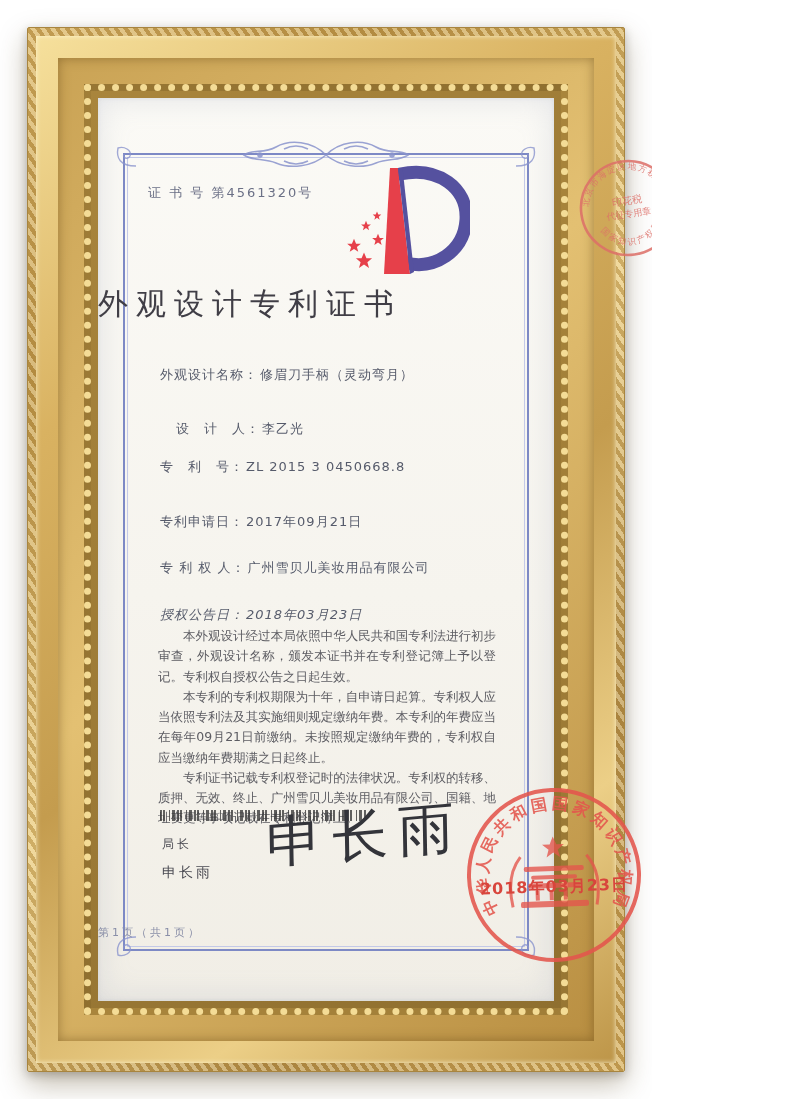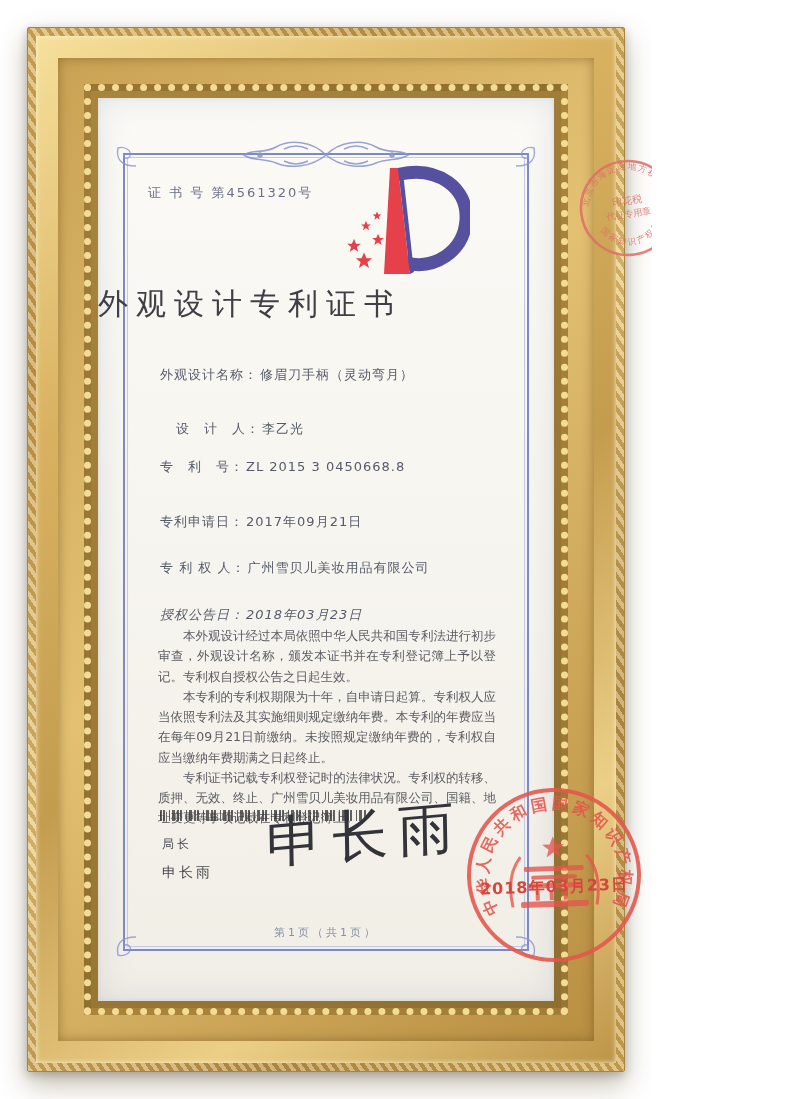--- a/index.html
+++ b/index.html
@@ -50,21 +50,21 @@
     background:
       repeating-linear-gradient(90deg,#3c3c3c 0 2px,transparent 2px 3px,#3c3c3c 3px 5px,
         transparent 5px 9px,#3c3c3c 9px 10px,transparent 10px 12px,#3c3c3c 12px 15px,transparent 15px 17px);}
   .director-label{position:absolute;left:64px;top:738px;font-size:12px;letter-spacing:3px;color:#4a4a52;}
   .director-name{position:absolute;left:64px;top:766px;font-size:14px;letter-spacing:3px;color:#4a4a52;}
   .signature{position:absolute;left:168px;top:700px;font-size:56px;color:#33343a;
     letter-spacing:10px;transform:rotate(-5deg) skewX(-4deg);font-weight:400;}
   .big-seal{position:absolute;left:367px;top:688px;opacity:.88;transform:rotate(-2deg);}
   .seal-date{position:absolute;left:366px;top:779px;width:180px;text-align:center;
     font-size:16px;font-weight:700;letter-spacing:1px;color:#d8453c;transform:rotate(-2deg);}
-  .footer-page{position:absolute;left:0;right:0;top:827px;text-align:center;
+  .footer-page{position:absolute;left:0;right:0;top:827px;text-align:left;
     font-size:11px;letter-spacing:3px;color:#8a8fa8;}
 </style>
 </head>
 <body>
 
 <div class="stage">
 
   <div class="frame-l1"></div>
   <div class="frame-l2"></div>
   <div class="frame-l3"></div>

